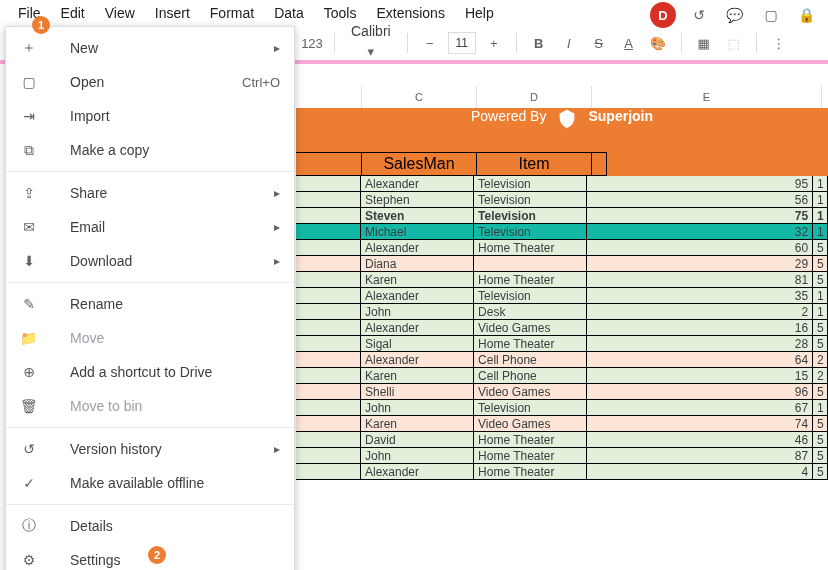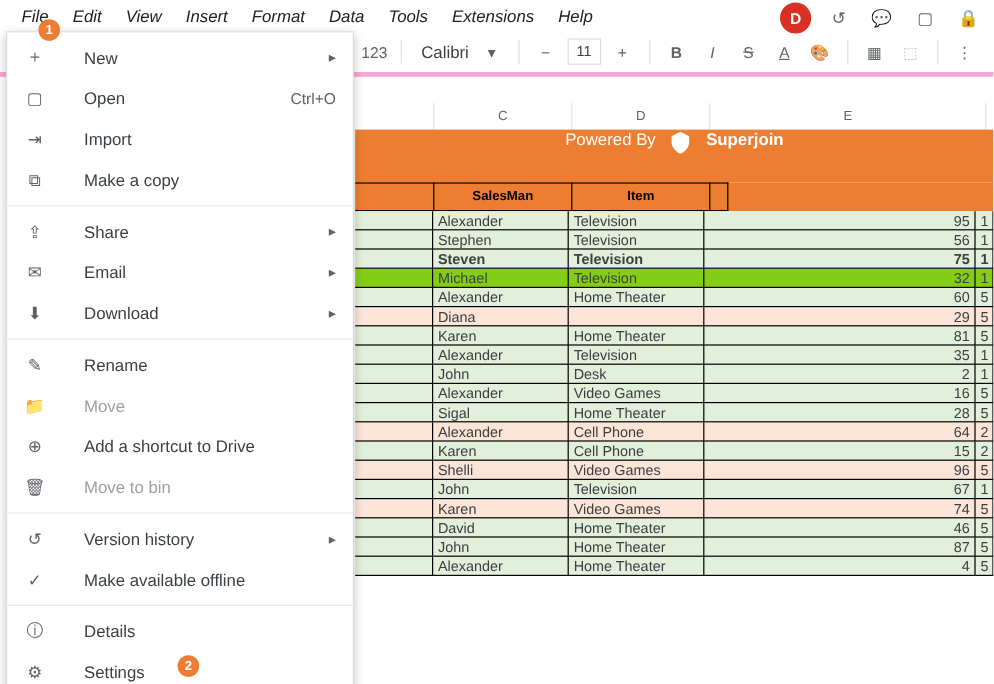--- a/index.html
+++ b/index.html
@@ -1,41 +1,41 @@
 <!DOCTYPE html>
 <html><head>
 <meta charset="utf-8">
 <style>
 * { margin:0; padding:0; box-sizing:border-box; }
 body { font-family:Arial,sans-serif; font-size:13px; color:#3c4043; width:828px; height:570px; overflow:hidden; position:relative; background:#fff; }
 .menubar { display:flex; height:26px; align-items:center; padding-left:8px; gap:0; border-bottom:1px solid transparent; }
-.menu-item { padding:4px 10px; cursor:pointer; font-size:14px; color:#202124;font-style:italic; }
+.menu-item { padding:4px 10px; cursor:pointer; font-size:14px; color:#202124; }
 .topright { position:absolute; right:8px; top:2px; display:flex; gap:10px; align-items:center; }
 .circle-btn { width:26px; height:26px; border-radius:50%; display:flex; align-items:center; justify-content:center; font-size:14px; color:#5f6368; }
 .avatar { background:#d93025; color:#fff; width:26px; height:26px; border-radius:50%; display:flex; align-items:center; justify-content:center; font-size:13px; font-weight:bold; }
 .toolbar { height:38px; display:flex; align-items:center; padding-left:300px; gap:6px; border-bottom:4px solid #f9a8d4; }
 .tb-sep { width:1px; height:20px; background:#dadce0; margin:0 4px;}
 .tb-btn { min-width:24px; height:24px; display:flex; align-items:center; justify-content:center; color:#5f6368; cursor:pointer; font-size:13px; }
-.font-box { display:flex; align-items:center; gap:1px; }
+.font-box { display:flex; align-items:center; gap:1px;flex-direction:column; }
 .font-name { padding:0 6px; font-size:14px; }
 .font-size-box { border:1px solid #dadce0; width:28px; height:22px; display:flex; align-items:center; justify-content:center; font-size:12px; }
 .dropdown { position:absolute; left:5px; top:26px; width:290px; background:#fff; border:1px solid #dadce0; box-shadow:0 2px 8px rgba(0,0,0,.25); z-index:10; padding:4px 0; }
 .dd-item { display:flex; align-items:center; height:34px; padding:0 14px; gap:14px; cursor:pointer; position:relative; color:#3c4043; font-size:14px; }
 .dd-item.disabled { color:#9aa0a6; }
 .dd-icon { width:18px; height:18px; display:flex; align-items:center; justify-content:center; color:#5f6368; flex-shrink:0; font-size:14px; }
 .dd-label { flex:1;margin-left:18px; }
 .dd-shortcut { color:#5f6368; font-size:13px; }
 .dd-sub { color:#5f6368; font-size:12px; }
 .dd-sep { height:1px; background:#e8eaed; margin:4px 0; }
 .annot { position:absolute; width:18px; height:18px; border-radius:50%; background:#ed7d31; color:#fff; font-size:11px; font-weight:bold; display:flex; align-items:center; justify-content:center; z-index:20; }
 .sheet-area { position:absolute; left:0; top:64px; right:0; bottom:0; overflow:hidden; }
 .colhead { border-right:1px solid #e0e0e0; text-align:center; font-size:11px; color:#5f6368; line-height:22px; }
 .banner { position:absolute; left:296px; top:44px; right:0; height:44px; background:#ed7d31; display:flex; align-items:flex-start; justify-content:center; gap:10px; color:#fff; font-size:14px; }
 .headrow { position:absolute; left:296px; top:88px; right:0; height:24px; display:flex; background:#ed7d31; }
-.headcell { border-right:1px solid #000; border-bottom:1px solid #000; border-top:1px solid #000; text-align:center; font-weight:bold; color:#000; font-size:11px; line-height:22px; }
+.headcell { border-right:1px solid #000; border-bottom:1px solid #000; border-top:1px solid #000; text-align:center; font-weight:normal; color:#000; font-size:16px; line-height:22px; }
 .rows { position:absolute; left:296px; top:112px; right:0; }
 .row { display:flex; height:16px; }
 .cell { border-right:1px solid #000; border-bottom:1px solid #000; font-size:12px; line-height:17px; padding:0 4px; overflow:hidden; white-space:nowrap; }
 .cell.num { text-align:right; }
 .c-b { width:66px; } 
 .c-c { width:115px; }
 .c-d { width:115px; }
 .c-e { width:230px; }
 .c-f { width:15px; }
 .sheet-hdrrow { position:absolute; left:296px; top:22px; right:0; height:22px; background:#fff; display:flex; }
@@ -204,21 +204,21 @@
         <div class="cell c-e num">56</div>
         <div class="cell c-f">1</div>
       </div>
       <div class="row" style="background: rgb(226, 239, 218); font-weight: bold;">
         <div class="cell c-b"></div>
         <div class="cell c-c">Steven</div>
         <div class="cell c-d">Television</div>
         <div class="cell c-e num">75</div>
         <div class="cell c-f">1</div>
       </div>
-      <div class="row" style="background: #84cc16;">
+      <div class="row" style="background: #14b8a6;">
         <div class="cell c-b"></div>
         <div class="cell c-c">Michael</div>
         <div class="cell c-d">Television</div>
         <div class="cell c-e num">32</div>
         <div class="cell c-f">1</div>
       </div>
       <div class="row" style="background: rgb(226, 239, 218);">
         <div class="cell c-b"></div>
         <div class="cell c-c">Alexander</div>
         <div class="cell c-d">Home Theater</div>

